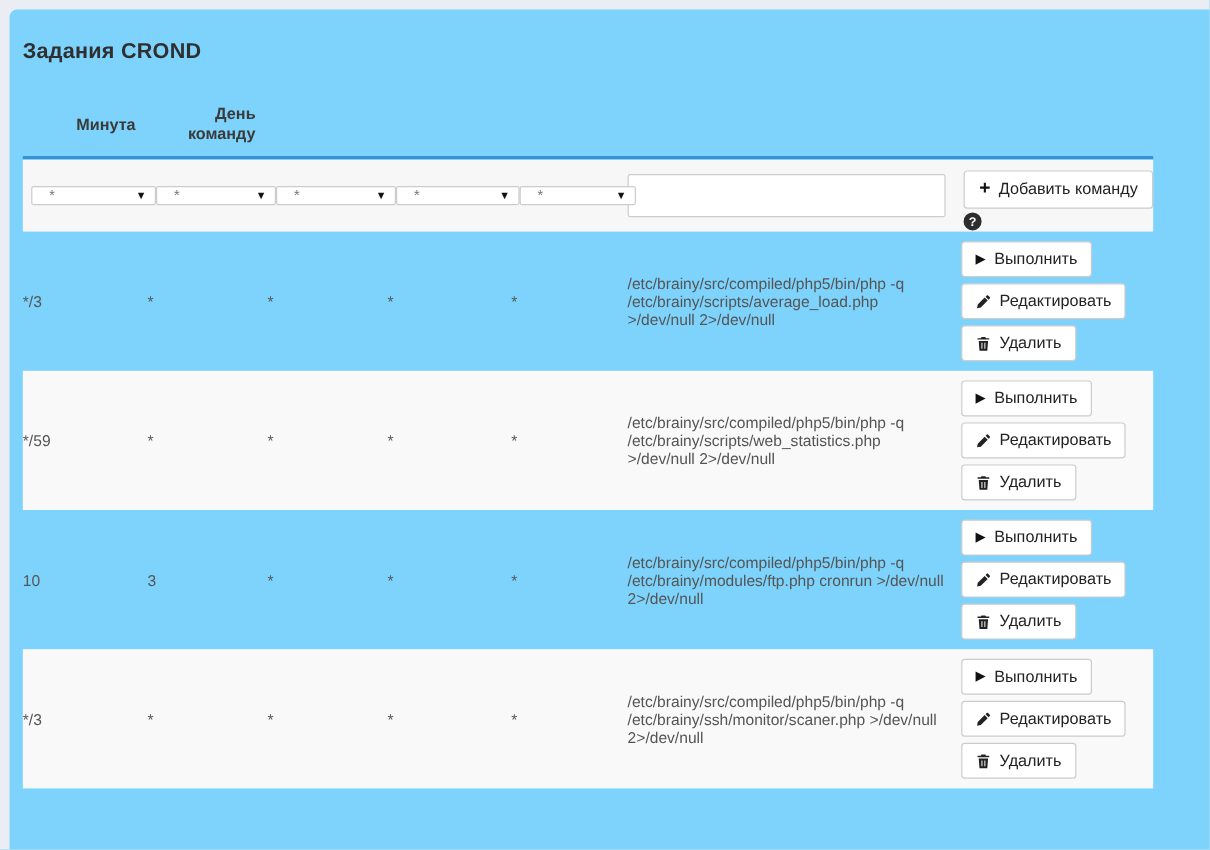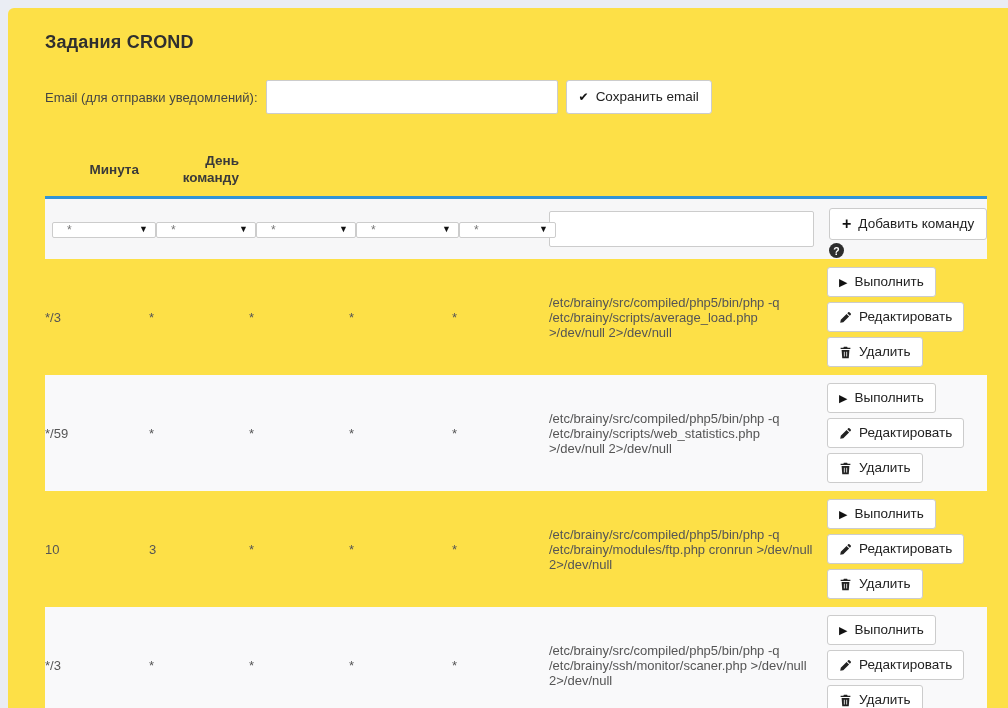--- a/index.html
+++ b/index.html
@@ -6,22 +6,22 @@
   *{ box-sizing:border-box; }
   html,body{ margin:0; padding:0; }
   body{
     width:1008px; height:708px; overflow:hidden;
     background:#eaedf4;
     font-family:"Liberation Sans", sans-serif;
     color:#555;
   }
   .panel{
     position:absolute; left:8px; top:8px; right:0; bottom:0;
-    background:#fde047; border-radius:6px 0 0 0;
-    padding:24px 0 0 37px;
+    background:#7dd3fc; border-radius:6px 0 0 0;
+    padding:24px 0 0 11px;
   }
   .page-title{
     font-size:18px; font-weight:700; color:#2f2f2f;
     margin:0 0 27px 0; letter-spacing:.2px;
   }
   
   .email-row{ display:flex; align-items:center; margin-bottom:32px; }
   .email-label{ font-size:13px; color:#444; margin-right:8px; }
   .email-input{
     width:292px; height:34px; border:1px solid var(--border); border-radius:2px;
@@ -79,28 +79,20 @@
   .icn-play{ font-size:11px; color:#111; }
   .icn-svg{ display:inline-block; }
 </style>
 </head>
 <body>
 
 <div class="panel">
 
   <h1 class="page-title">Задания CROND</h1>
 
-  <div class="email-row">
-    <span class="email-label">Email (для отправки уведомлений):</span>
-    <input class="email-input" type="text" value="" style="">
-    <button class="btn email-save">
-      <span class="icn-check">✔</span>
-      <span>Сохранить email</span>
-    </button>
-  </div>
 
   <div class="ctable">
 
     <div class="trow thead">
       <div class="th">Минута</div>
       <div class="th">День команду</div>
       <div class="th"></div>
     </div>
 
     <div class="trow filter">

